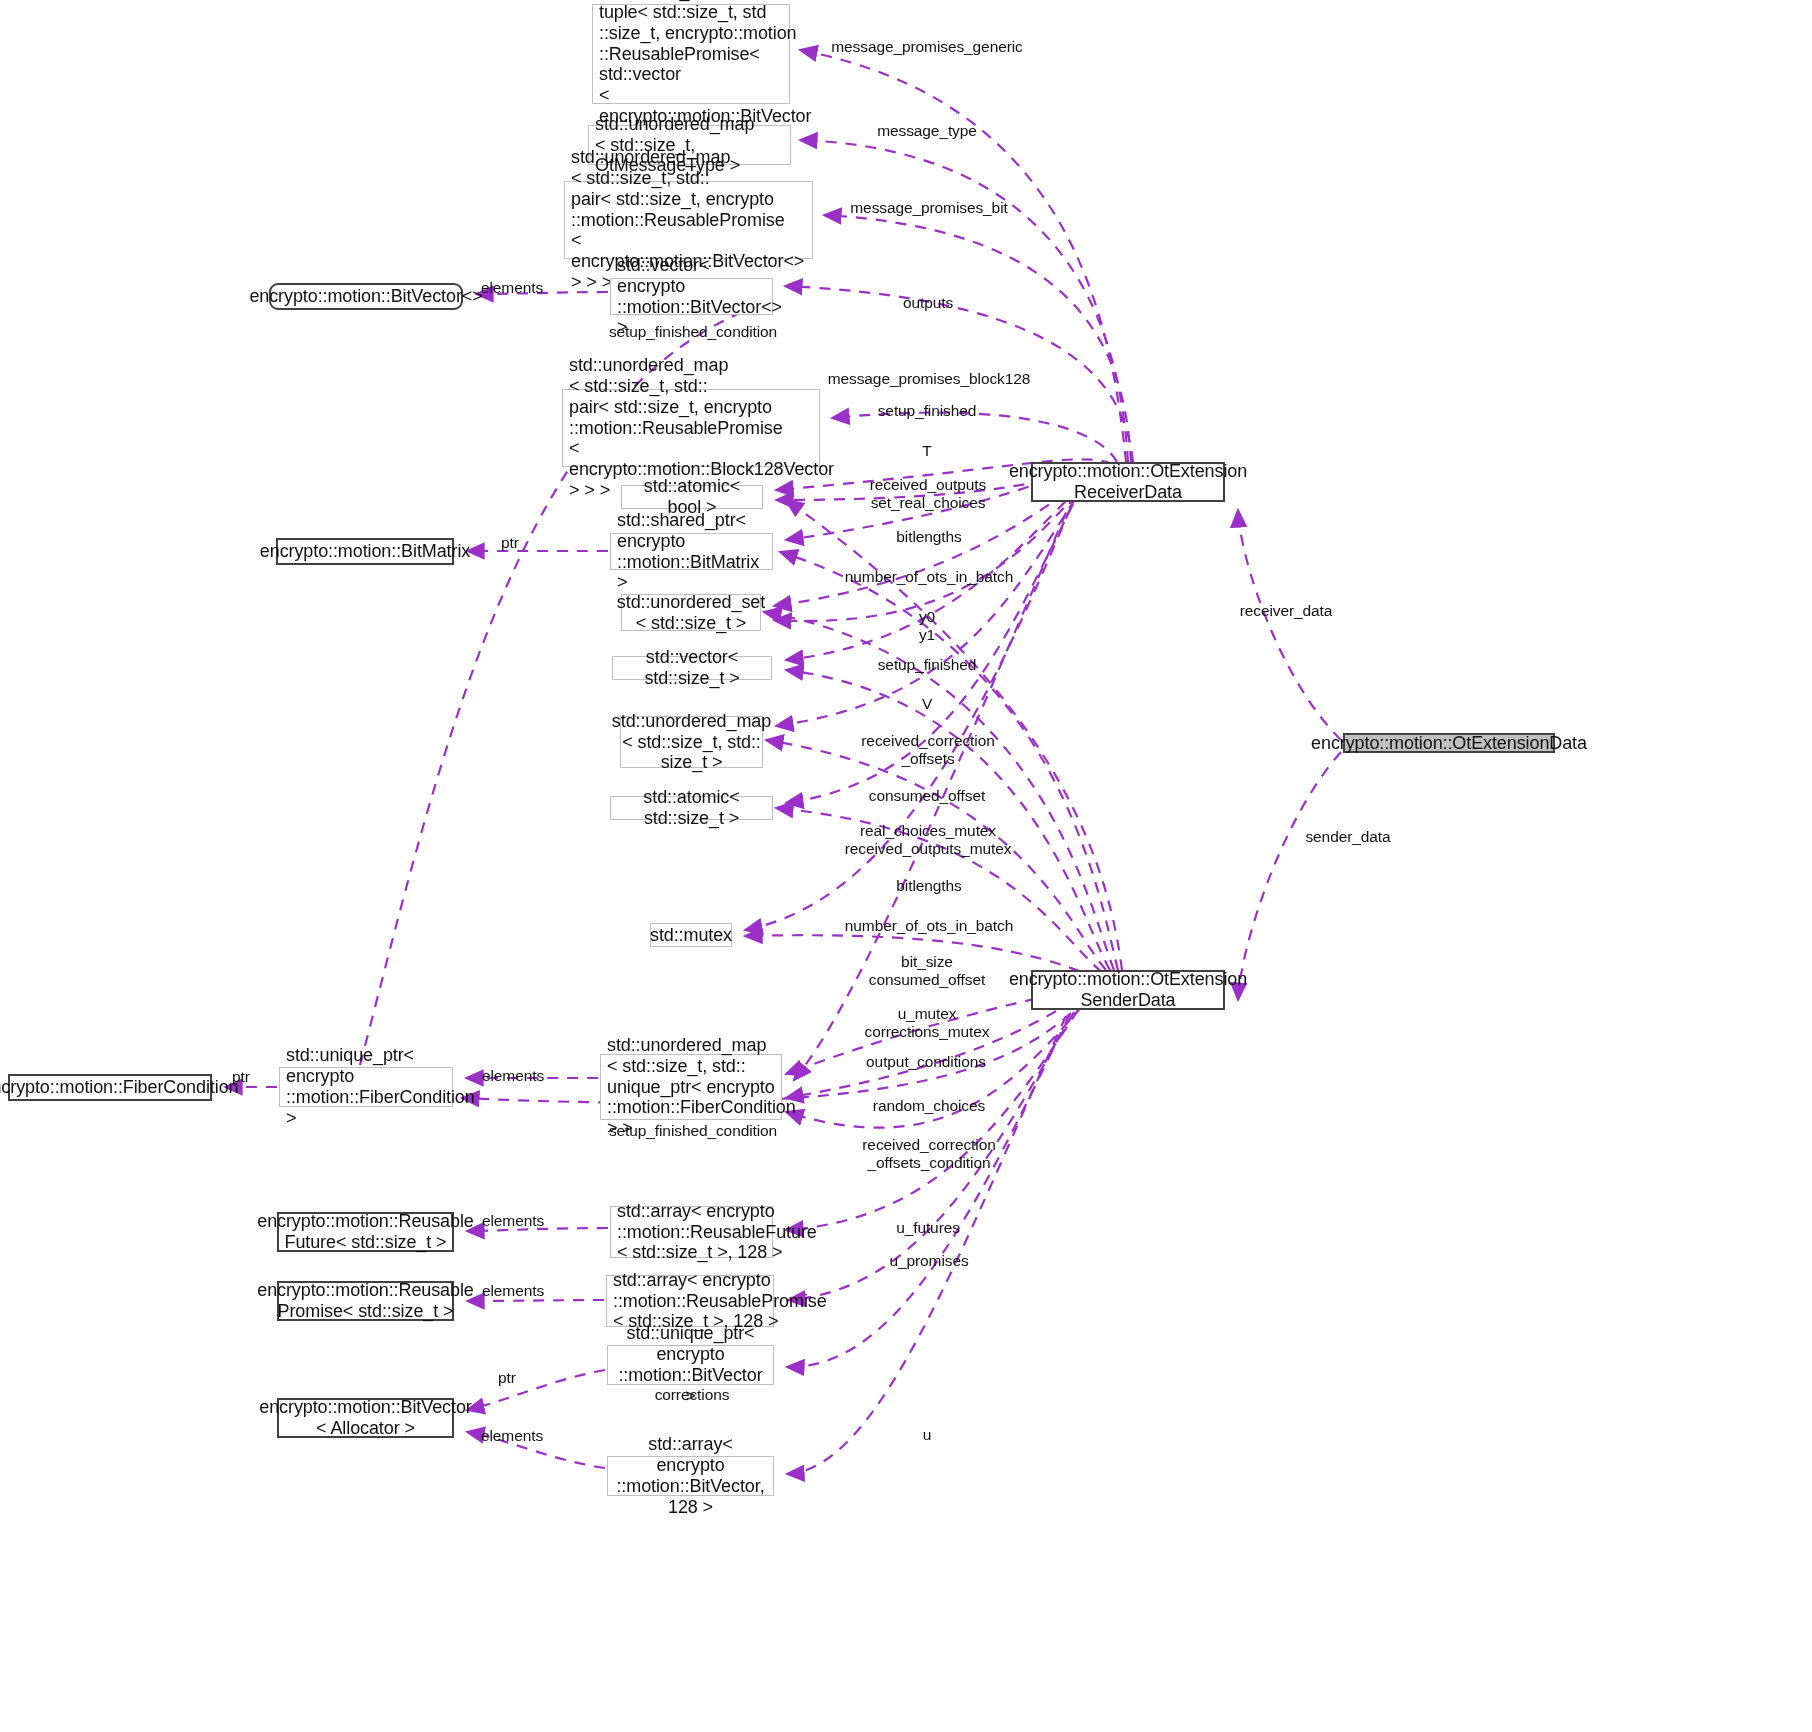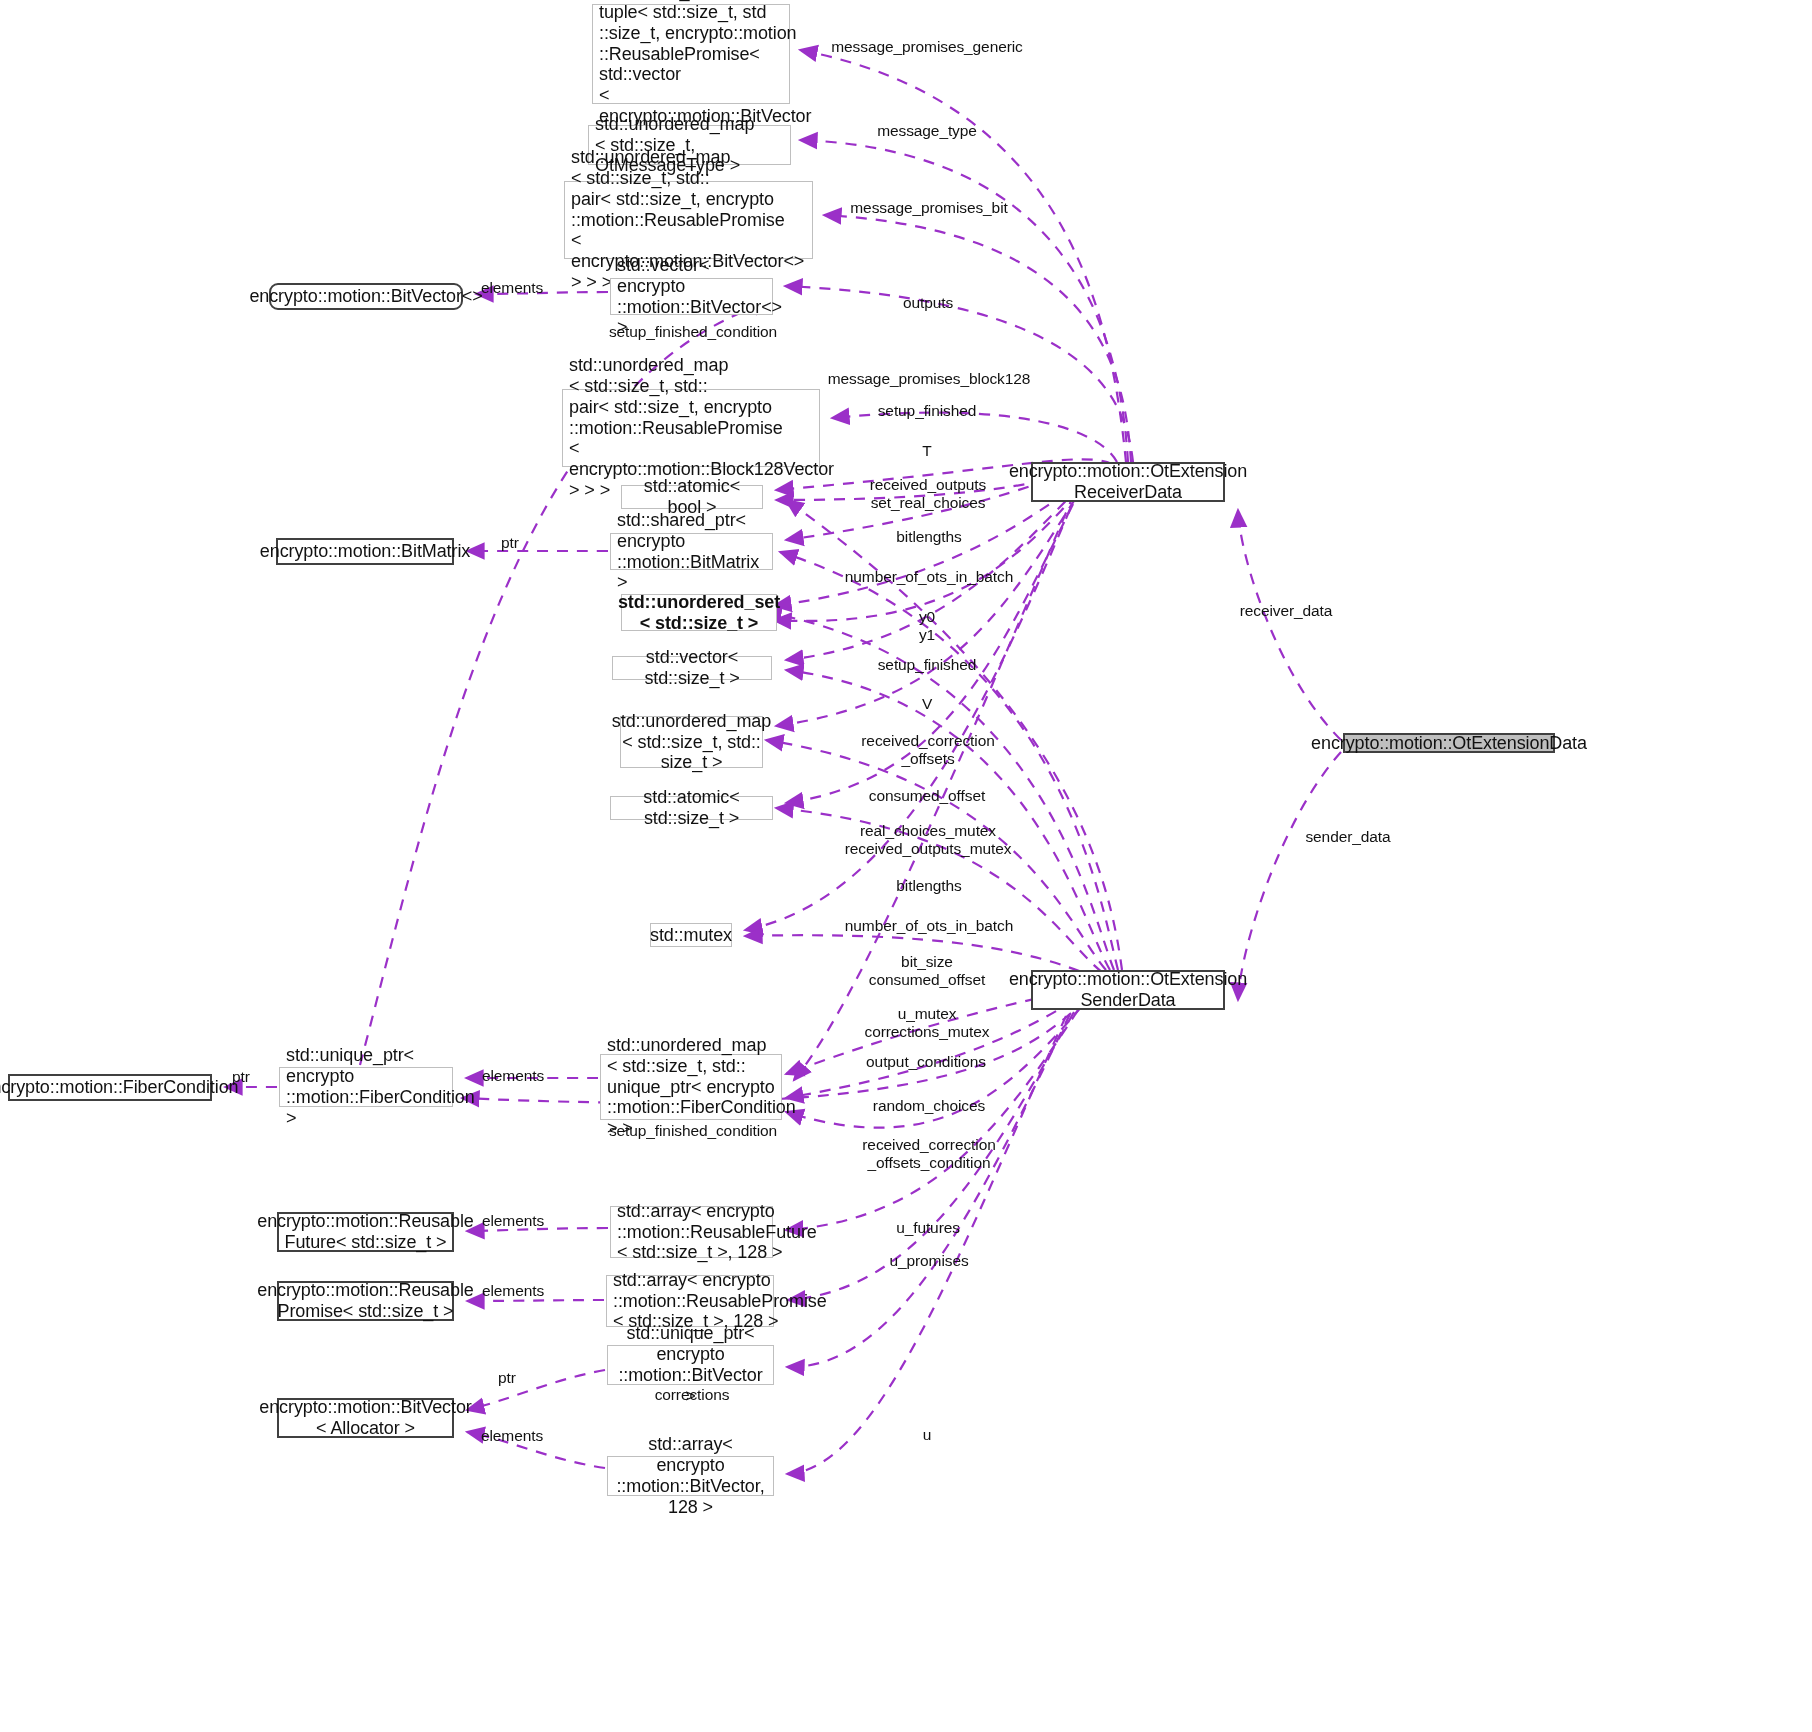--- a/index.html
+++ b/index.html
@@ -151,21 +151,21 @@
 ::motion::BitVector&lt;&gt; &gt;</div>
       <div class="node leftal" style="left: 562px; top: 389px; width: 258px; height: 78px;">std::unordered_map
 &lt; std::size_t, std::
 pair&lt; std::size_t, encrypto
 ::motion::ReusablePromise
 &lt; encrypto::motion::Block128Vector &gt; &gt; &gt;</div>
       <div class="node klass" style="left: 276px; top: 538px; width: 178px; height: 27px;">encrypto::motion::BitMatrix</div>
       <div class="node" style="left: 621px; top: 485px; width: 142px; height: 24px;">std::atomic&lt; bool &gt;</div>
       <div class="node leftal" style="left: 610px; top: 533px; width: 163px; height: 37px;">std::shared_ptr&lt; encrypto
 ::motion::BitMatrix &gt;</div>
-      <div class="node" style="left: 621px; top: 594px; width: 156px; height: 37px; font-weight: bold;">std::unordered_set
+      <div class="node" style="left: 621px; top: 594px; width: 140px; height: 37px;">std::unordered_set
 &lt; std::size_t &gt;</div>
       <div class="node" style="left: 612px; top: 656px; width: 160px; height: 24px;">std::vector&lt; std::size_t &gt;</div>
       <div class="node" style="left: 620px; top: 716px; width: 143px; height: 52px;">std::unordered_map
 &lt; std::size_t, std::
 size_t &gt;</div>
       <div class="node" style="left: 610px; top: 796px; width: 163px; height: 24px;">std::atomic&lt; std::size_t &gt;</div>
       <div class="node" style="left: 650px; top: 923px; width: 82px; height: 24px;">std::mutex</div>
       <div class="node klass" style="left: 8px; top: 1074px; width: 204px; height: 27px;">encrypto::motion::FiberCondition</div>
       <div class="node leftal" style="left: 279px; top: 1067px; width: 174px; height: 40px;">std::unique_ptr&lt; encrypto
 ::motion::FiberCondition &gt;</div>

